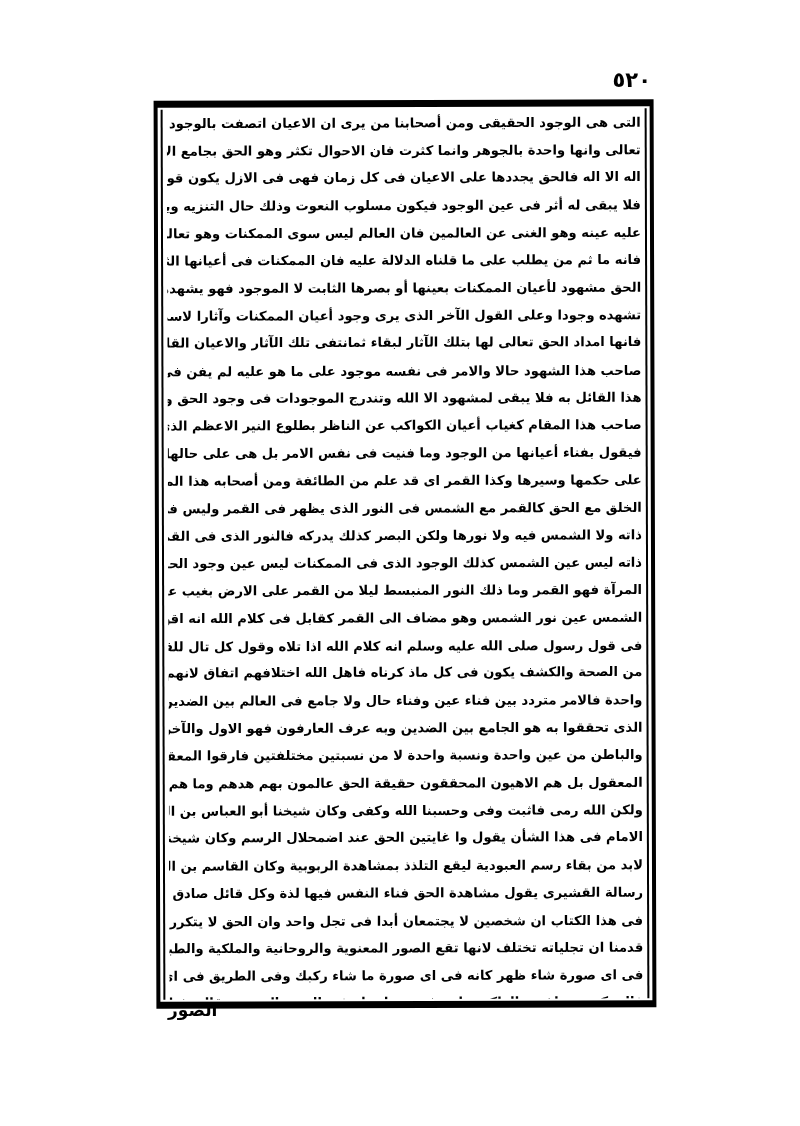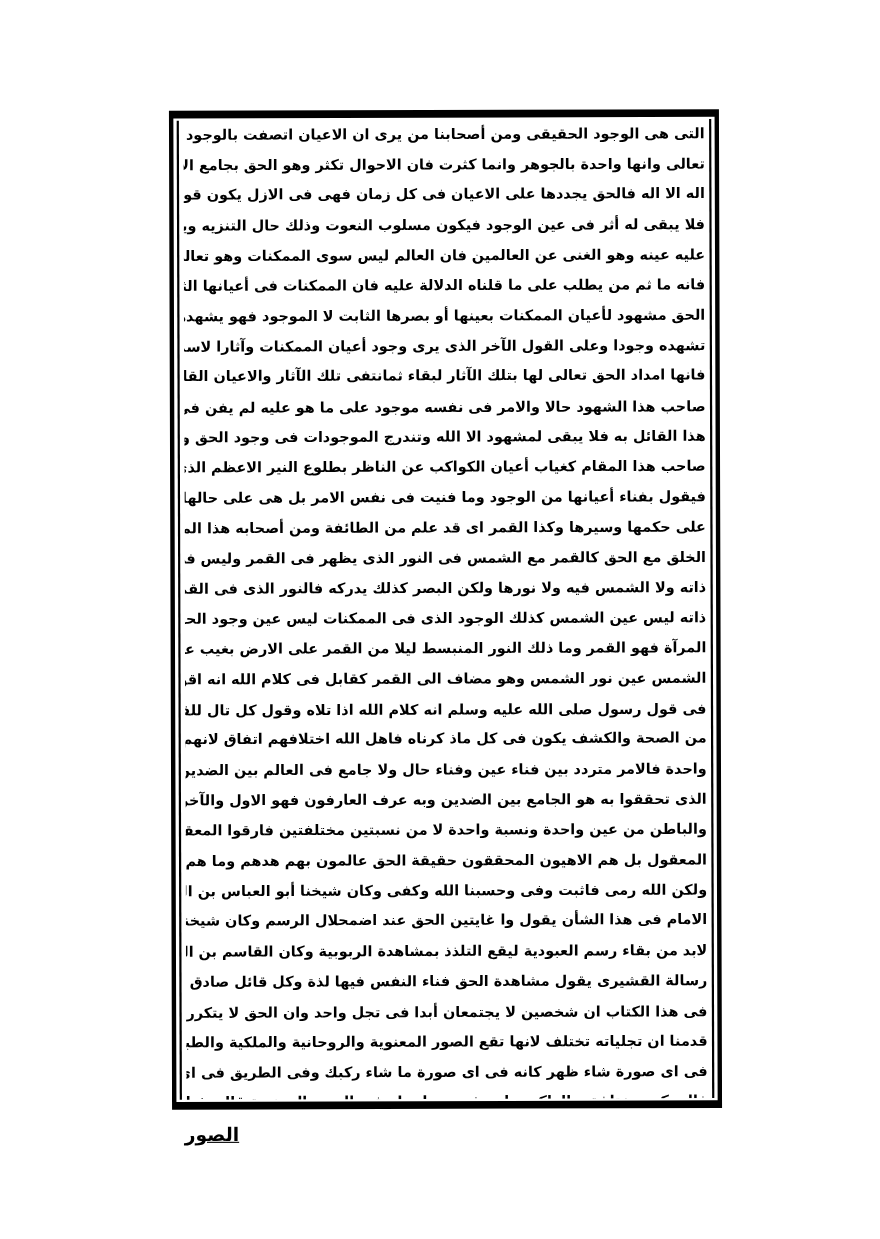--- a/index.html
+++ b/index.html
@@ -93,34 +93,34 @@
 
   
   .text-line:nth-child(odd)  { transform: translateY(0.4px); }
   .text-line:nth-child(3n)   { transform: translateY(-0.3px); }
   .text-line:nth-child(5n)   { transform: translateY(0.6px); }
 
   
   #catchword {
     position: absolute;
     left: 168px;
-    top: 1022px;
+    top: 1000px;
     direction: rtl;
     font-family: "DejaVu Sans", sans-serif;
     font-size: 17px;
     font-weight: 700;
     color: #000000;
-    text-decoration: underline;
   }
 </style>
 </head>
 <body>
 
 <div id="page">
 
+  <div id="folio-number">٥٢٠</div>
 
   <div id="text-frame">
     <div id="frame-inner-rule"></div>
     <div id="text-body">
         <div class="text-line">التى هى الوجود الحقيقى ومن أصحابنا من يرى ان الاعيان اتصفت بالوجود واستفادته من الحق</div>
         <div class="text-line">تعالى وانها واحدة بالجوهر وانما كثرت فان الاحوال تكثر وهو الحق بجامع الانفاس انه لابد لها</div>
         <div class="text-line">اله الا اله   فالحق يجددها على الاعيان فى كل زمان فهى فى الازل يكون قوله حتى يفنى من لم يكن</div>
         <div class="text-line">فلا يبقى له أثر فى عين الوجود فيكون مسلوب النعوت وذلك حال التنزيه ويبقى من لم يزل على ما هو</div>
         <div class="text-line">عليه عينه وهو الغنى عن العالمين فان العالم ليس سوى الممكنات وهو تعالى غنى عنها ان تدل عليه</div>
         <div class="text-line">فانه ما ثم من يطلب على ما قلناه الدلالة عليه فان الممكنات فى أعيانها الثابتة مشهودة للحق وان</div>

